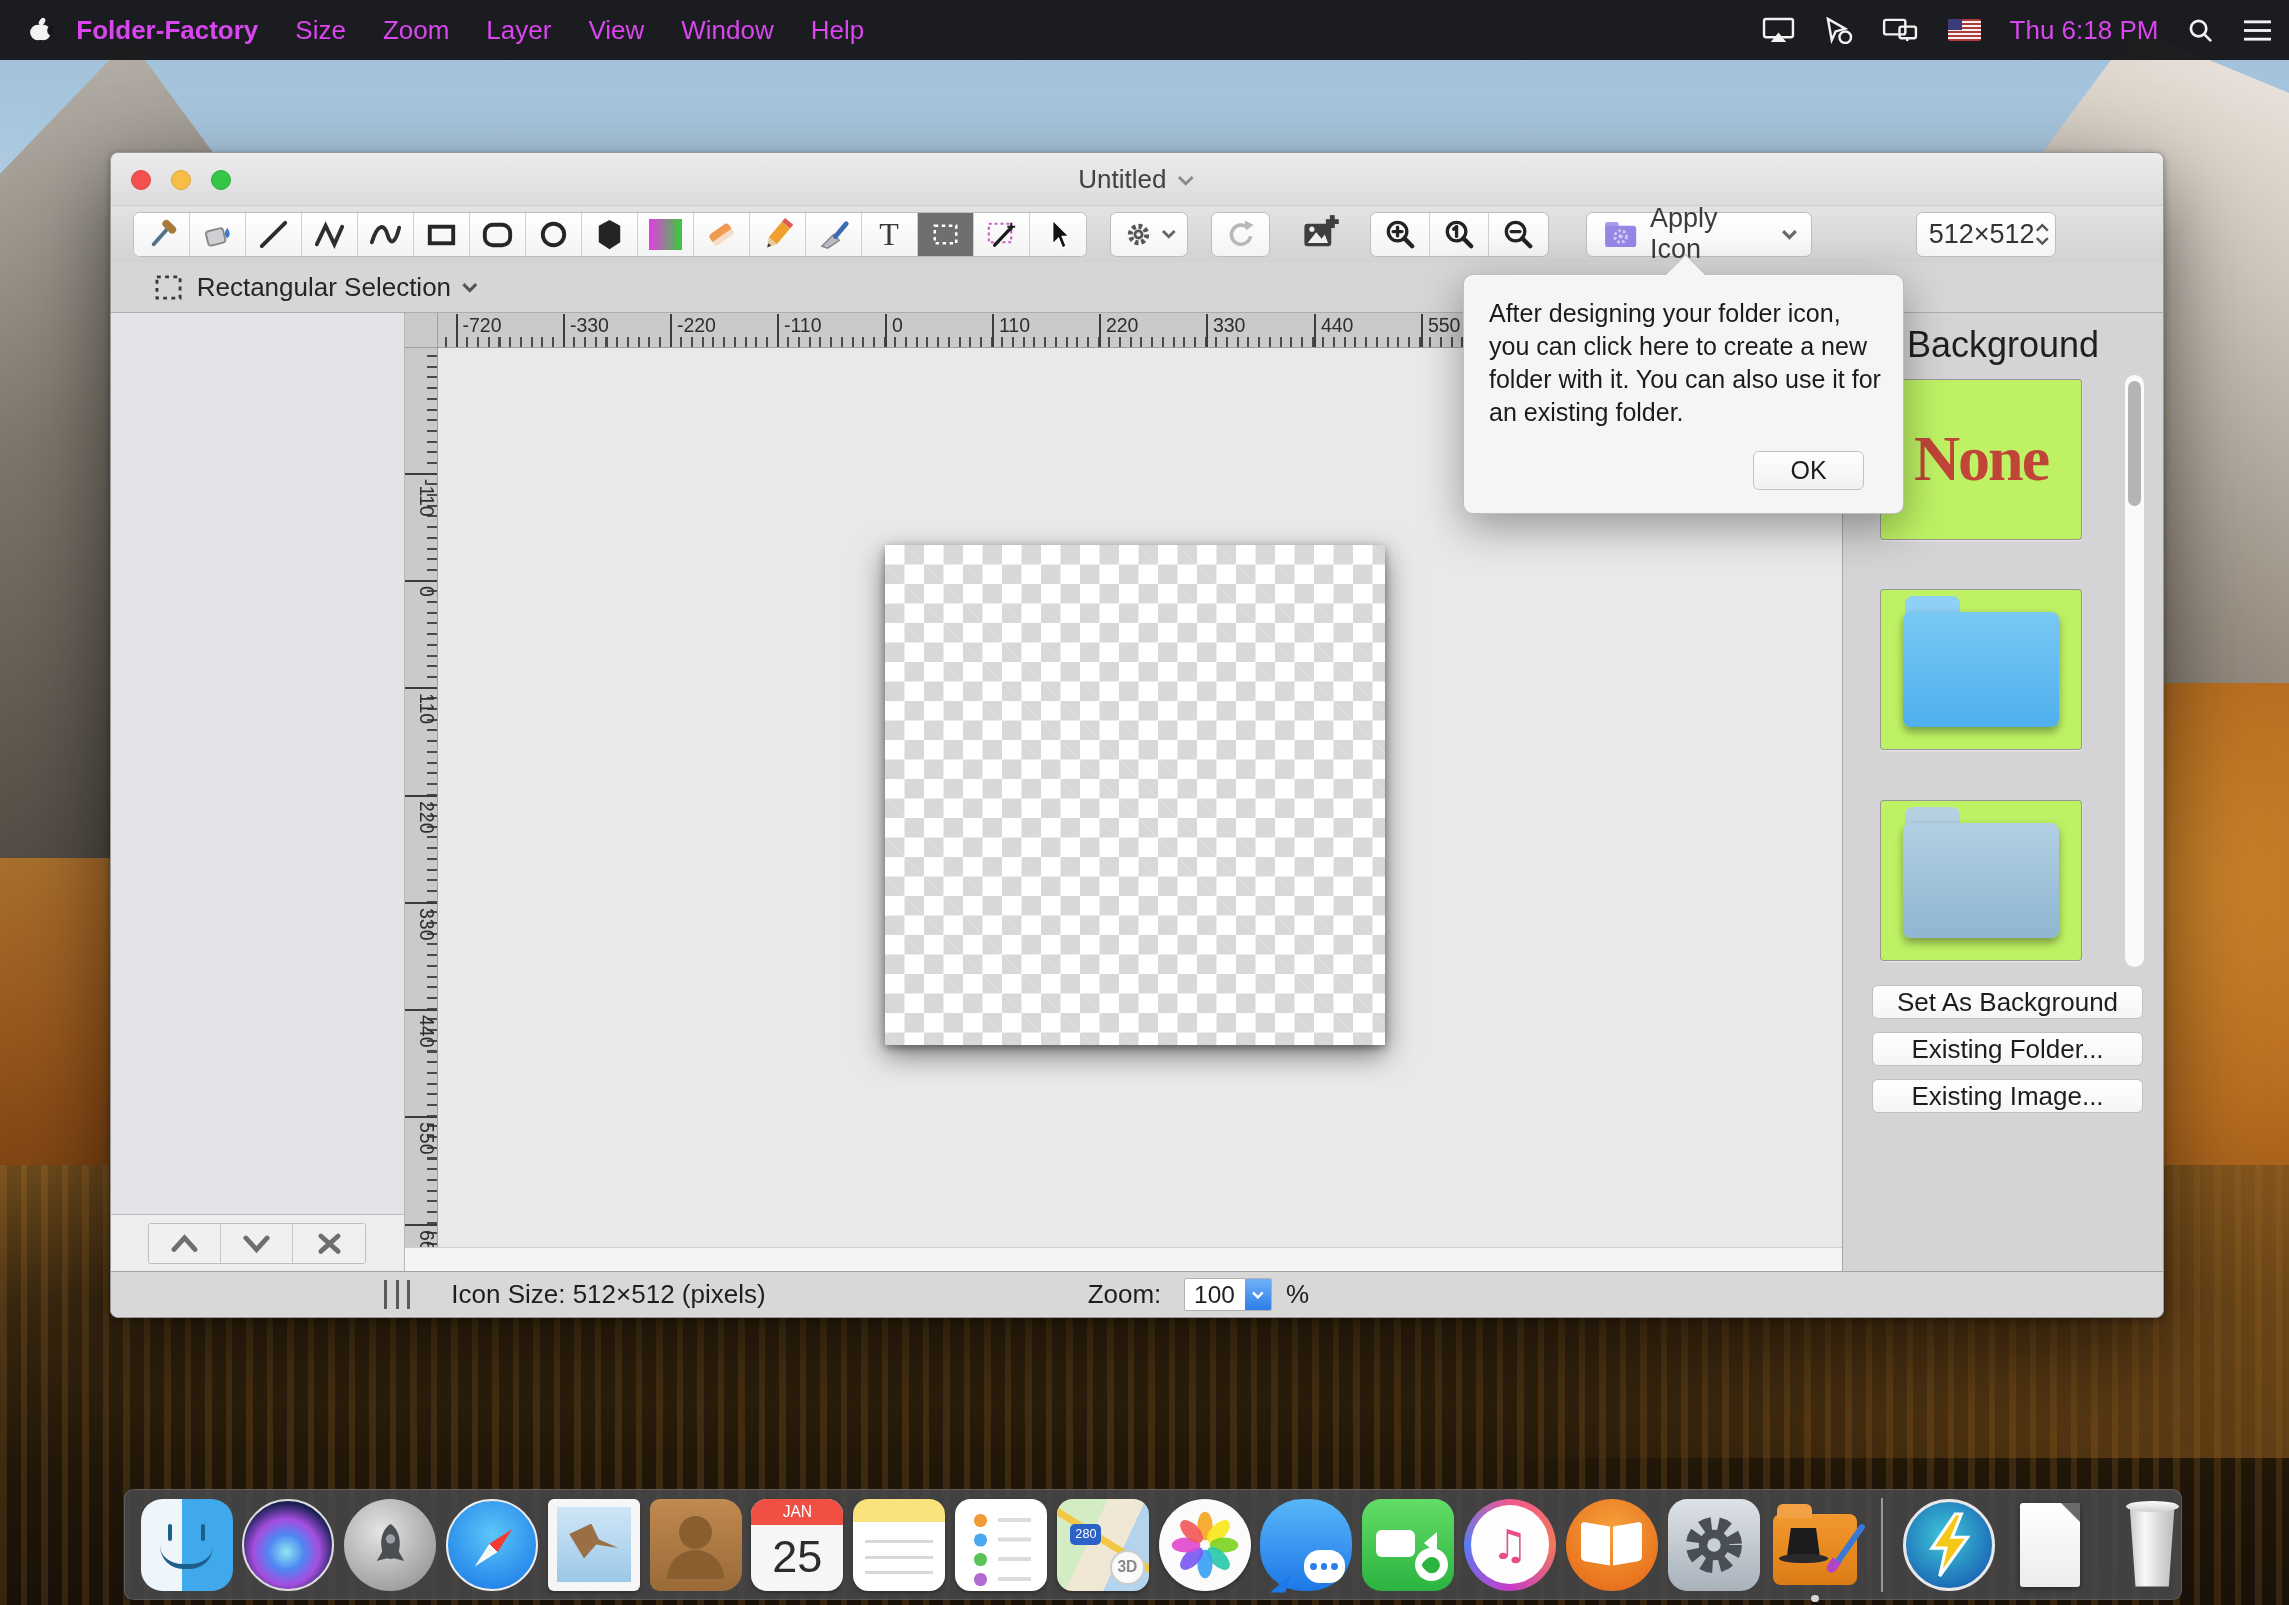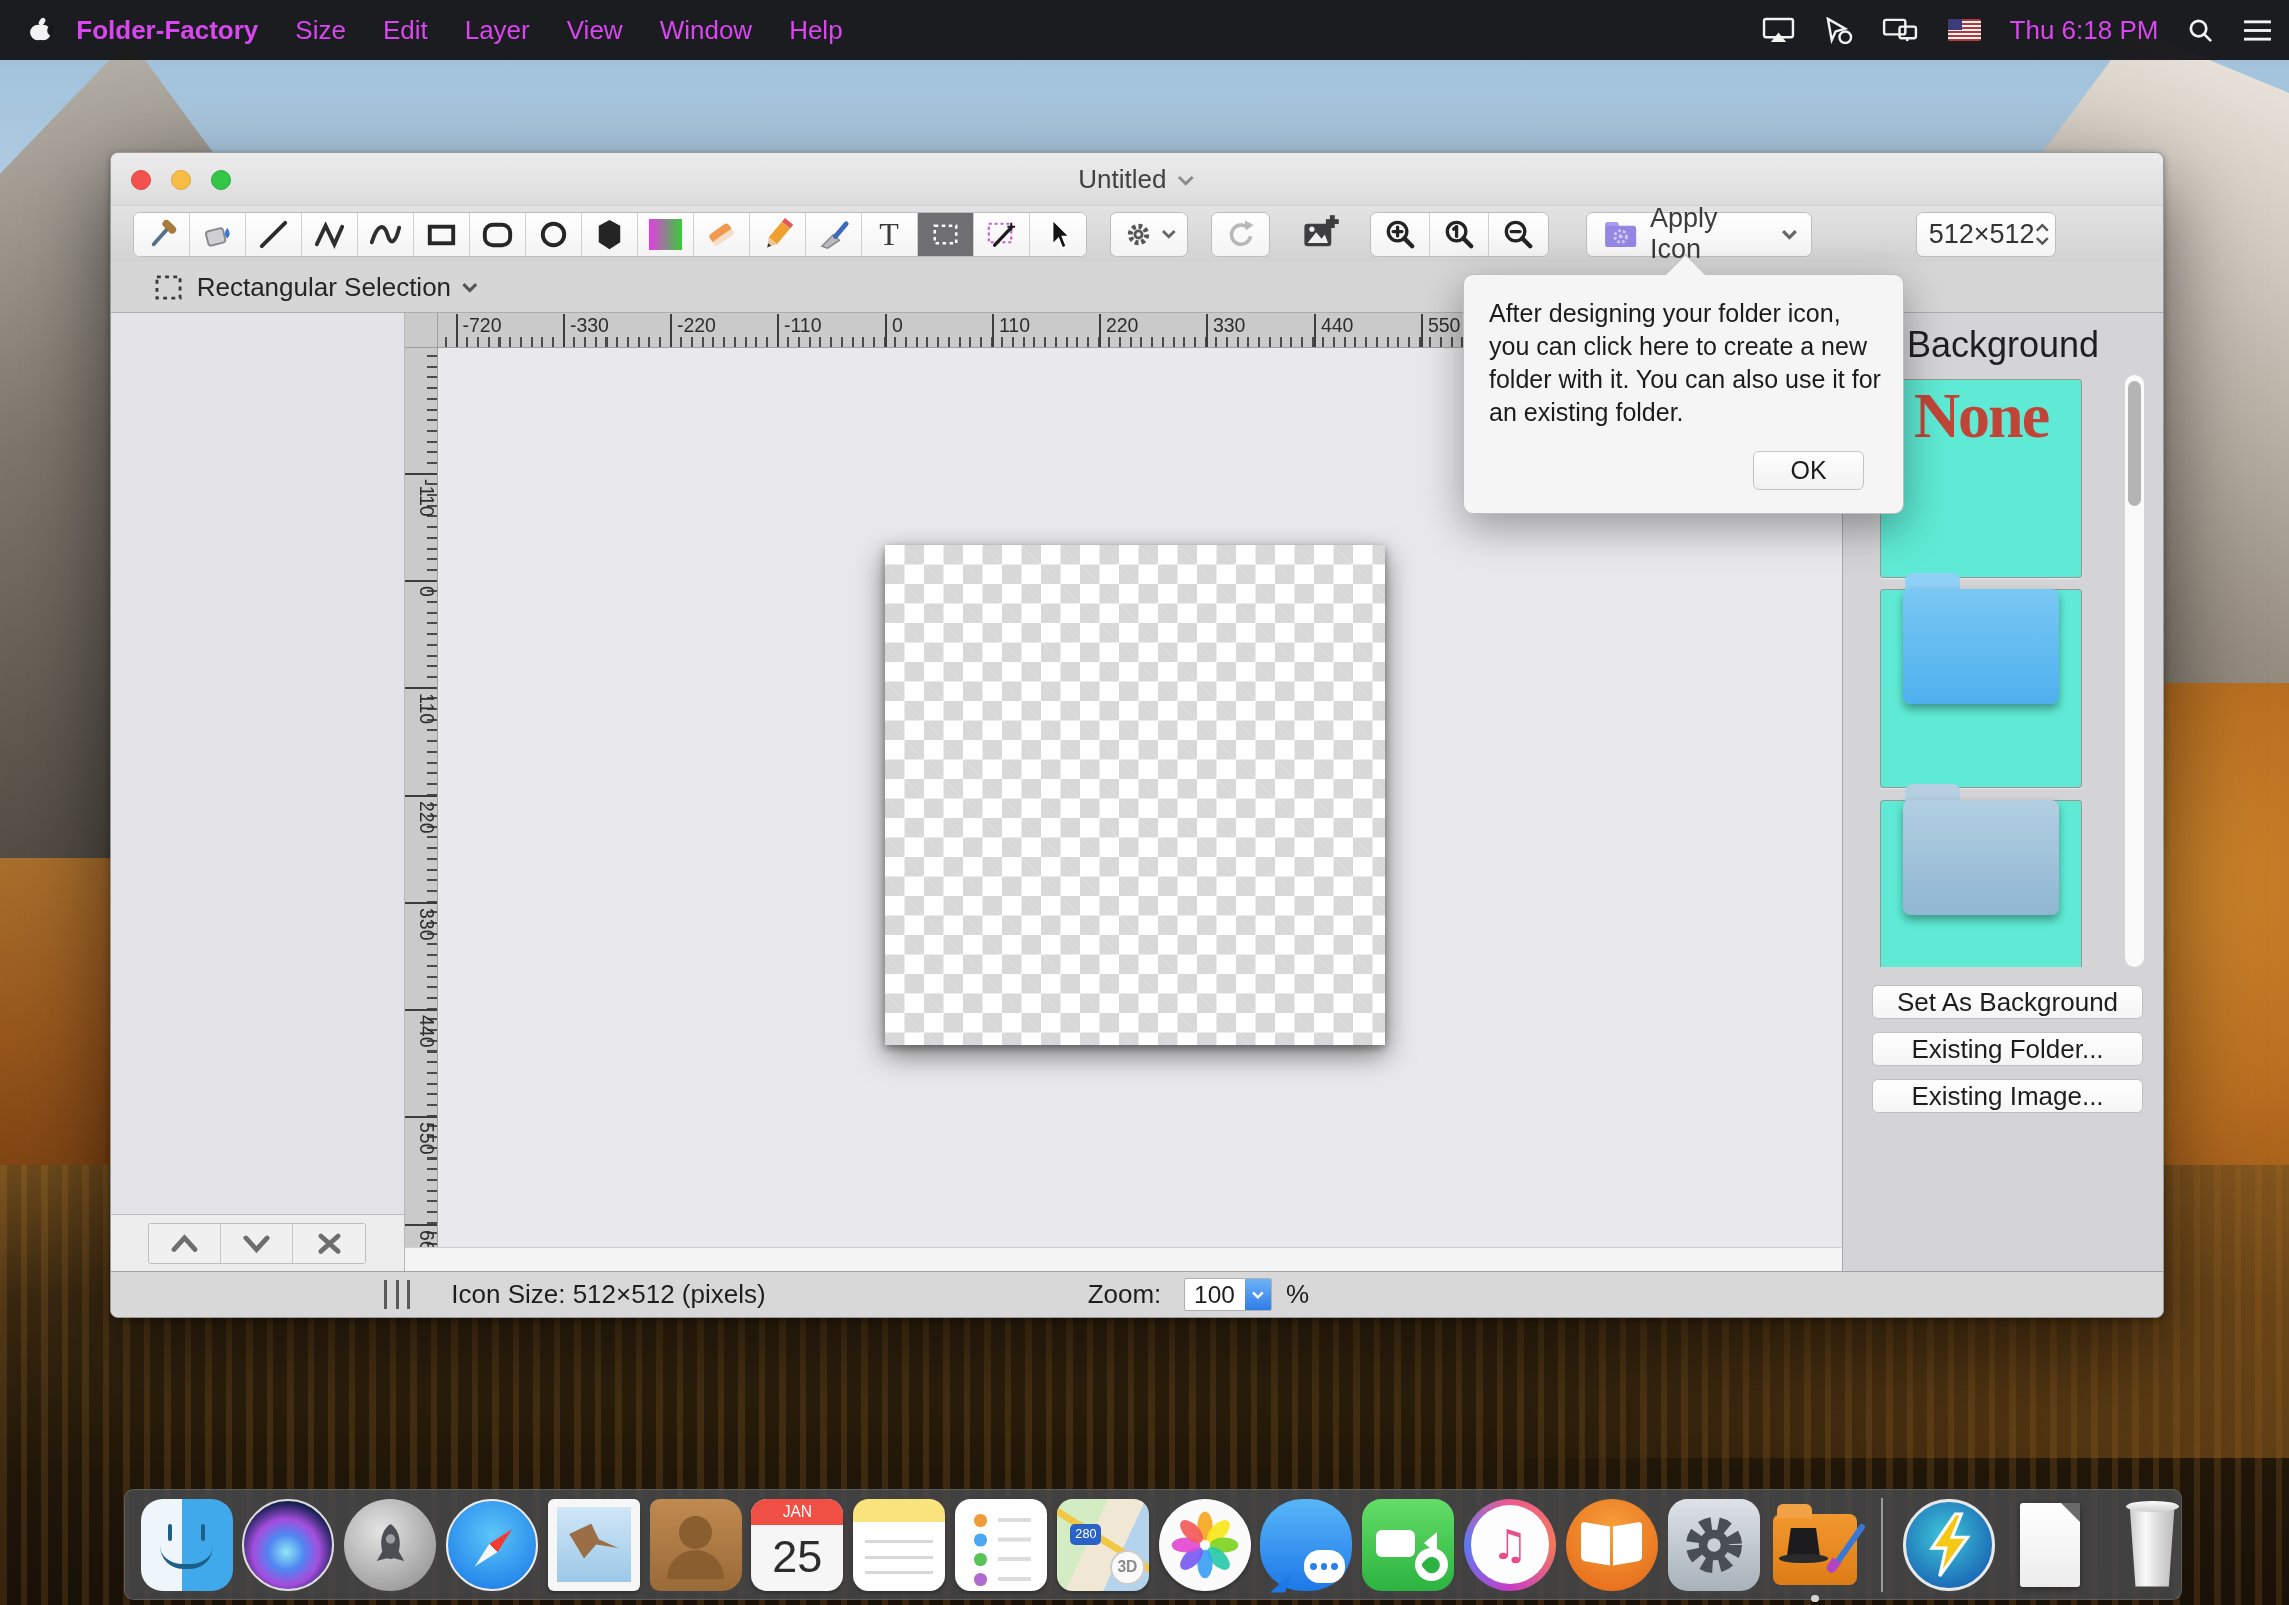--- a/index.html
+++ b/index.html
@@ -117,22 +117,22 @@
                linear-gradient(45deg,#d8d8d8 25%,transparent 25%,transparent 75%,#d8d8d8 75%),
                linear-gradient(45deg,#d8d8d8 25%,transparent 25%,transparent 75%,#d8d8d8 75%);
              background-size:39px 39px; background-position:0 0,19.5px 19.5px;
              box-shadow:0 9.8px 27px rgba(0,0,0,.5), 0 2.9px 7.8px rgba(0,0,0,.35); }
   .scrollstrip { position:absolute; left:294px; right:321px; bottom:0; height:24.4px; background:#f4f4f4; border-top:1px solid #cfcfcf; }
 
   
   .rightpanel { position:absolute; right:0; top:0; width:321px; bottom:0; background:#d4d4d6; border-left:1px solid #a8a8a8; }
   .bgtitle { position:absolute; left:0; right:0; top:11px; text-align:center; font-size:36px; color:#1f1f1f; }
   .thumblist { position:absolute; left:37px; top:62px; width:224px; bottom:304px; overflow:hidden; }
-  .card { position:absolute; left:0; width:202px; height:199px; background:#5eead4; border-radius:3.9px;
-          box-shadow:inset 0 0 0 1px #979797, 0 1px 2px rgba(255,255,255,.5); display:flex; justify-content:center; }
+  .card { position:absolute; left:0; width:202px; height:161px; background:#bef264; border-radius:3.9px;
+          box-shadow:inset 0 0 0 1px #979797, 0 1px 2px rgba(255,255,255,.5); display:flex; align-items:center; justify-content:center; }
   .noneword { font-family:"Liberation Serif", serif; font-weight:bold; font-size:64px; color:#c04538; letter-spacing:-2px; }
   .foldr { position:relative; width:156px; height:115px; }
   .foldr .tab { position:absolute; left:2px; top:-15.6px; width:55px; height:23.4px; border-radius:7.8px 7.8px 0 0; }
   .foldr .bod { position:absolute; inset:0; border-radius:7.8px; box-shadow:0 4.9px 8.8px rgba(0,0,0,.35); }
   .f-blue  .tab { background:#8fd0f6; } .f-blue  .bod { background:linear-gradient(#79c8f4,#4fb0ee); }
   .f-dust  .tab { background:#b6d0e2; } .f-dust  .bod { background:linear-gradient(#b2cfe2,#8fb6d2); }
   .scrolltrack { position:absolute; right:19.5px; top:62px; width:18.5px; bottom:304px; background:#fafafa; border-radius:9.8px; }
   .scrollthumb { position:absolute; left:2.9px; top:5.9px; width:12.7px; height:125px; background:#b4b4b4; border-radius:6.8px; }
   .rbtn { position:absolute; left:29px; width:271px; height:34px; background:linear-gradient(#ffffff,#f5f5f5);
           border:1px solid #c0c0c0; border-radius:5.9px; display:flex; align-items:center; justify-content:center;
@@ -276,21 +276,21 @@
   <span class="apple">
     <svg width="25" height="29" viewBox="0 0 24 28">
       <circle cx="9.5" cy="16" r="7.5" fill="#f2f2f2"></circle>
         <circle cx="14.5" cy="16" r="7.5" fill="#f2f2f2"></circle>
       <circle cx="24" cy="14" r="5.5" fill="#171719"></circle>
       <ellipse cx="13.5" cy="5.5" rx="2.6" ry="4" fill="#f2f2f2" transform="rotate(35 13.5 5.5)"></ellipse>
     </svg>
   </span>
   <span class="appname">Folder-Factory</span>
   <span class="menu">Size</span>
-  <span class="menu">Edit</span>
+  <span class="menu">Zoom</span>
   <span class="menu">Layer</span>
   <span class="menu">View</span>
   <span class="menu">Window</span>
   <span class="menu">Help</span>
   <span class="mb-right">
     <span>
       <svg width="33" height="27" viewBox="0 0 34 28" fill="none" stroke="#f2f2f2" stroke-width="2.5">
         <rect x="2" y="2" width="30" height="19" rx="2"></rect>
           <path d="M17 16 l8 10 h-16 z" fill="#f2f2f2" stroke="none"></path>
       </svg>

